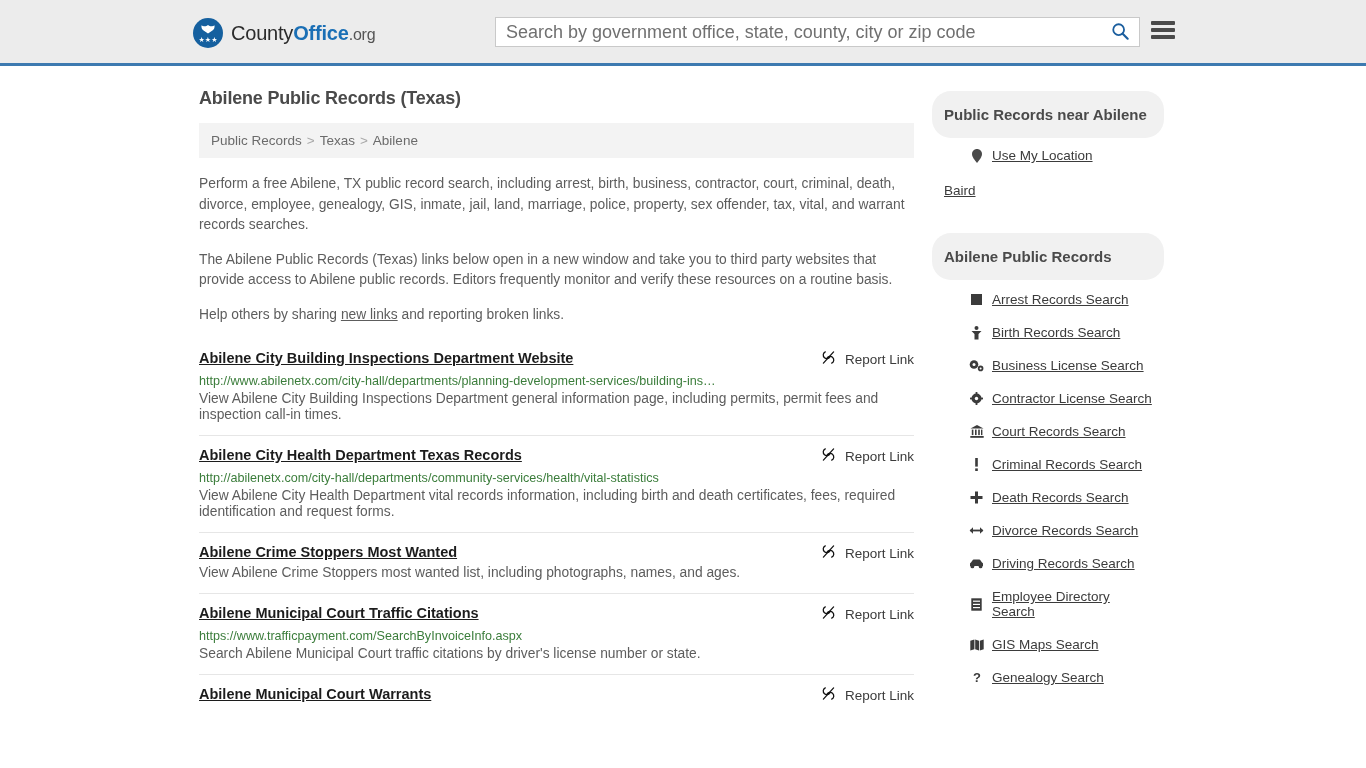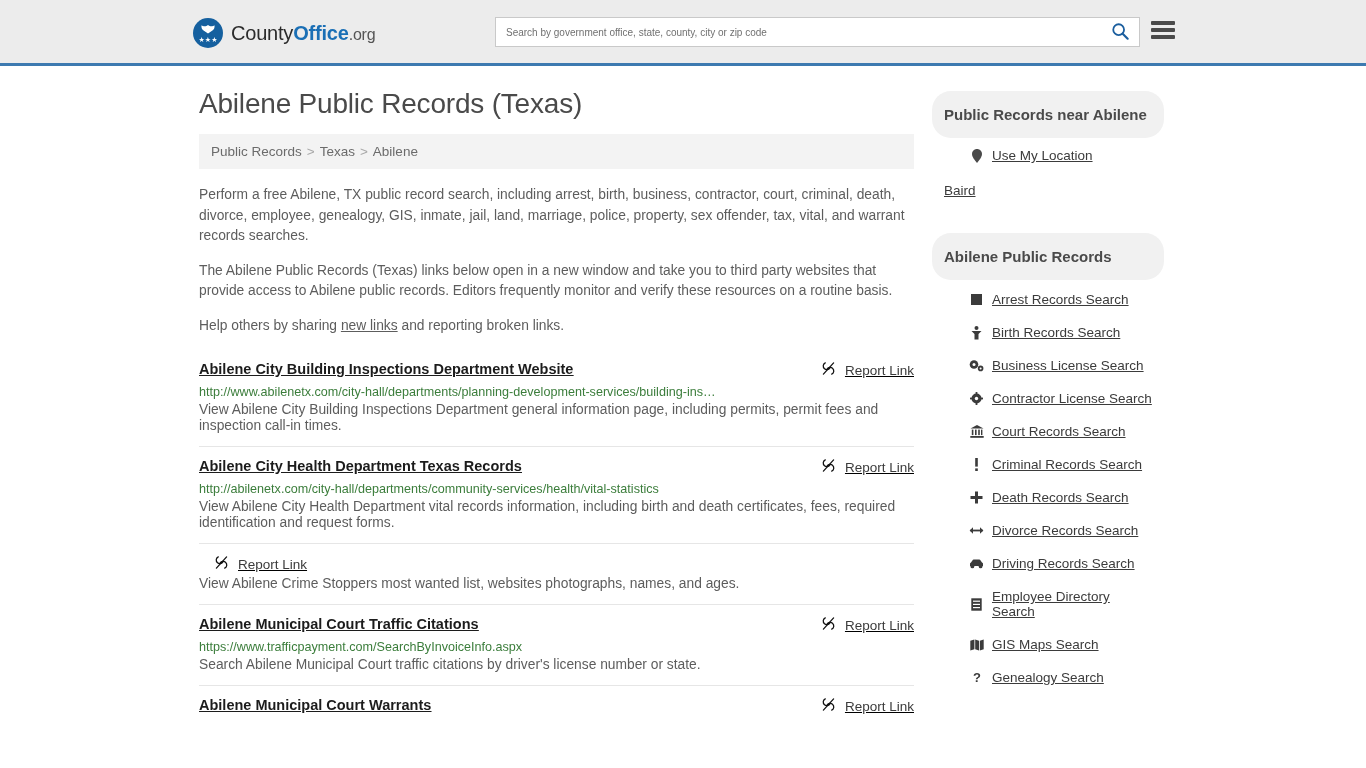--- a/index.html
+++ b/index.html
@@ -68,21 +68,21 @@
     width: 645px; height: 30px;
     background: #ffffff;
     border: 1px solid #c9c9c9;
     display: flex; align-items: center;
   }
   .search-input {
     flex: 1 1 auto;
     height: 28px;
     border: none; outline: none;
     padding: 0 10px;
-    font-size: 10px;
+    font-size: 18px;
     color: #555;
     font-family: "Liberation Sans", sans-serif;
     background: transparent;
   }
   .search-input::placeholder { color: #707070; }
   .search-btn {
     width: 38px; height: 28px;
     border: none; background: transparent;
     cursor: pointer;
     display: flex; align-items: center; justify-content: center;
@@ -110,24 +110,24 @@
     width: 978px;
     margin: 0 auto;
     padding-left: 5px;
     display: flex;
     gap: 18px;
   }
   .col-main { width: 715px; flex: 0 0 715px; }
   .col-side { width: 232px; flex: 0 0 232px; padding-top: 25px;}
 
   h1.page-title {
-    font-size: 28px;
+    font-size: 18px;
     color: #4a4a4a;
     margin: 22px 0 14px 0;
-    font-weight: normal;
+    font-weight: bold;
     letter-spacing: -0.2px;
   }
 
   .breadcrumb {
     background: #f3f3f3;
     padding: 10px 12px;
     font-size: 13.5px;
     color: #6b6b6b;
     margin-bottom: 16px;
   }
@@ -144,21 +144,21 @@
 
   
   .results { margin-top: 10px; }
   .result {
     border-bottom: 1px solid #e6e6e6;
     padding: 8px 0 12px 0;
     position: relative;
   }
   .result:last-child { border-bottom: none; }
   .result-head {
-    display: flex; align-items: flex-start; justify-content: space-between; text-decoration: underline;
+    display: flex; align-items: flex-start; justify-content: space-between;
   }
   .result-title {
     font-size: 14.5px;
     font-weight: bold;
     color: #1c1c1c;
     text-decoration: underline;
     line-height: 20px;
     padding-top: 1px;
   }
   .report-link {
@@ -313,32 +313,33 @@
               </span>
               <span class="report-link-label">Report Link</span>
             </span>
           </div>
           <div class="result-url">http://abilenetx.com/city-hall/departments/community-services/health/vital-statistics</div>
           <div class="result-desc">View Abilene City Health Department vital records information, including birth and death certificates, fees, required identification and request forms.</div>
         </div>
 
         <div class="result">
           <div class="result-head">
+            <a class="result-title" href="#">Abilene Crime Stoppers Most Wanted</a>
             <span class="report-link">
               <span>
                 <svg width="17" height="17" viewBox="0 0 20 20" aria-hidden="true">
                   <path d="M6.2 3.3 C3.4 4.6 3.0 8.2 5.3 10.2 C7.3 12 10.6 11.4 11.8 9.0" fill="none" stroke="#111" stroke-width="1.5" stroke-linecap="round"></path>
                   <path d="M13.8 16.7 C16.6 15.4 17.0 11.8 14.7 9.8 C12.7 8.0 9.4 8.6 8.2 11.0" fill="none" stroke="#111" stroke-width="1.5" stroke-linecap="round"></path>
                   <line x1="4" y1="16.6" x2="16" y2="3.4" stroke="#111" stroke-width="1.5" stroke-linecap="round"></line>
                 </svg>
               </span>
               <span class="report-link-label">Report Link</span>
             </span>
           </div>
-          <div class="result-desc">View Abilene Crime Stoppers most wanted list, websites photographs, names, and ages.</div>
+          <div class="result-desc">View Abilene Crime Stoppers most wanted list, including photographs, names, and ages.</div>
         </div>
 
         <div class="result">
           <div class="result-head">
             <a class="result-title" href="#">Abilene Municipal Court Traffic Citations</a>
             <span class="report-link">
               <span>
                 <svg width="17" height="17" viewBox="0 0 20 20" aria-hidden="true">
                   <path d="M6.2 3.3 C3.4 4.6 3.0 8.2 5.3 10.2 C7.3 12 10.6 11.4 11.8 9.0" fill="none" stroke="#111" stroke-width="1.5" stroke-linecap="round"></path>
                   <path d="M13.8 16.7 C16.6 15.4 17.0 11.8 14.7 9.8 C12.7 8.0 9.4 8.6 8.2 11.0" fill="none" stroke="#111" stroke-width="1.5" stroke-linecap="round"></path>

